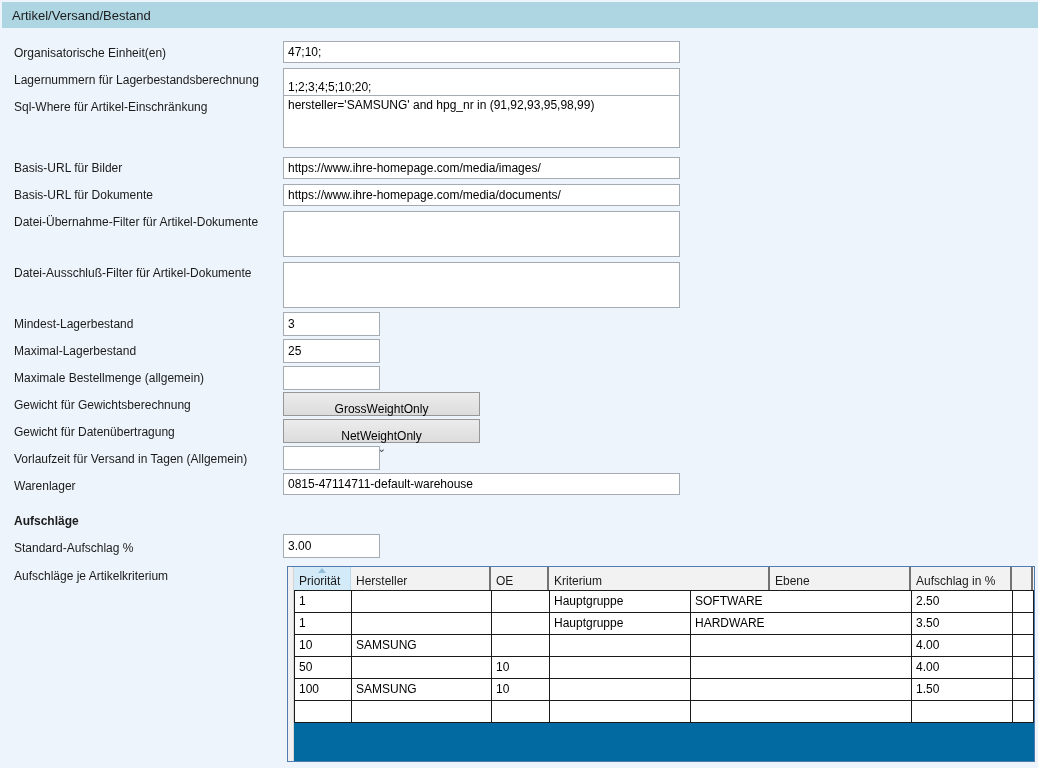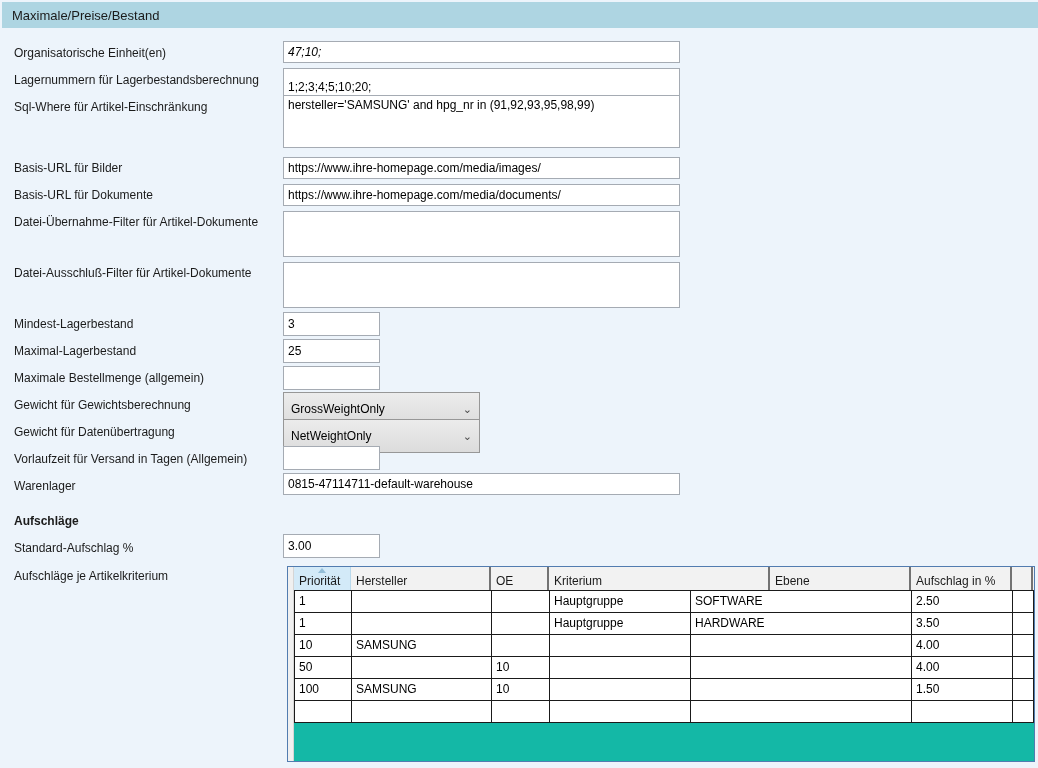--- a/index.html
+++ b/index.html
@@ -23,39 +23,39 @@
     background:#fff;border:1px solid #a5abb3;color:#000;
     font:12px "Liberation Sans",sans-serif;
     padding:2px 4px;box-sizing:border-box;
   }
   div.tb{white-space:pre-wrap;overflow:hidden;}
   .w-wide{width:397px;} .w-small{width:97px;} .w-dd{width:197px;}
   .dd{
     background:linear-gradient(#ececec,#dcdcdc);
     border:1px solid #979797;height:24px;
     display:flex;align-items:center;justify-content:space-between;
-    padding:16px 7px;font-size:12px;color:#000;cursor:default;
+    padding:9px 7px;font-size:12px;color:#000;cursor:default;flex-direction:column;
   }
   .dd .chev{font-size:11px;color:#4a4a4a;line-height:1;}
   
-  .c0{top:41px;height:22px;font-style:italic;} .c1{top:68px;height:38px;} .c2{top:95px;height:53px;}
+  .c0{top:41px;height:22px;} .c1{top:68px;height:38px;} .c2{top:95px;height:53px;}
   .c3{top:157px;height:22px;} .c4{top:184px;height:22px;} .c5{top:211px;height:46px;}
   .c6{top:262px;height:46px;} .c7{top:312px;height:24px;} .c8{top:339px;height:24px;}
   .c9{top:366px;height:24px;} .c10{top:392px;} .c11{top:419px;}
   .c12{top:446px;height:24px;} .c13{top:473px;height:22px;} .c14{top:534px;height:24px;}
   
   .l0{top:46px;} .l1{top:73px;} .l2{top:100px;} .l3{top:161px;} .l4{top:188px;}
   .l5{top:215px;} .l6{top:266px;} .l7{top:317px;} .l8{top:344px;} .l9{top:371px;}
   .l10{top:398px;} .l11{top:425px;} .l12{top:452px;} .l13{top:479px;}
   .lsec{top:514px;} .l14{top:541px;} .l15{top:569px;}
   
   .grid{
     position:absolute;left:287px;top:566px;width:748px;height:196px;
     border:1px solid var(--grid_border,#527cb0);
-    background:#14b8a6;box-sizing:border-box;
+    background:#0369a1;box-sizing:border-box;
     display:flex;overflow:hidden;
   }
   .grid .strip{width:5px;background:#f0f0f0;border-right:1px solid #d5d5d5;}
   .grid .gbody{flex:1;display:flex;flex-direction:column;}
   .ghrow{display:flex;height:23px;background:#f2f2f2;border-bottom:1px solid #1a1a1a;}
   .gh{
     box-sizing:border-box;border-right:2px solid #737373;
     font-size:12px;color:#1b1b1b;position:relative;
     display:flex;align-items:center;padding:5px 0 0 5px;white-space:nowrap;overflow:hidden;
   }
@@ -68,21 +68,21 @@
   .gr{display:flex;height:22px;background:#fff;border-left:1px solid #1a1a1a;box-sizing:border-box;}
   .gc{
     box-sizing:border-box;border-right:1px solid #1a1a1a;border-bottom:1px solid #1a1a1a;
     font-size:12px;color:#000;padding:3px 0 0 4px;white-space:nowrap;overflow:hidden;
   }
 </style>
 </head>
 <body>
 
 <div class="titlebar">
-  <span class="title">Maximale/Preise/Bestand</span>
+  <span class="title">Artikel/Versand/Bestand</span>
 </div>
 
 <span class="label l0">Organisatorische Einheit(en)</span>
 <span class="label l1">Lagernummern für Lagerbestandsberechnung</span>
 <span class="label l2">Sql-Where für Artikel-Einschränkung</span>
 <span class="label l3">Basis-URL für Bilder</span>
 <span class="label l4">Basis-URL für Dokumente</span>
 <span class="label l5">Datei-Übernahme-Filter für Artikel-Dokumente</span>
 <span class="label l6">Datei-Ausschluß-Filter für Artikel-Dokumente</span>
 <span class="label l7">Mindest-Lagerbestand</span>

